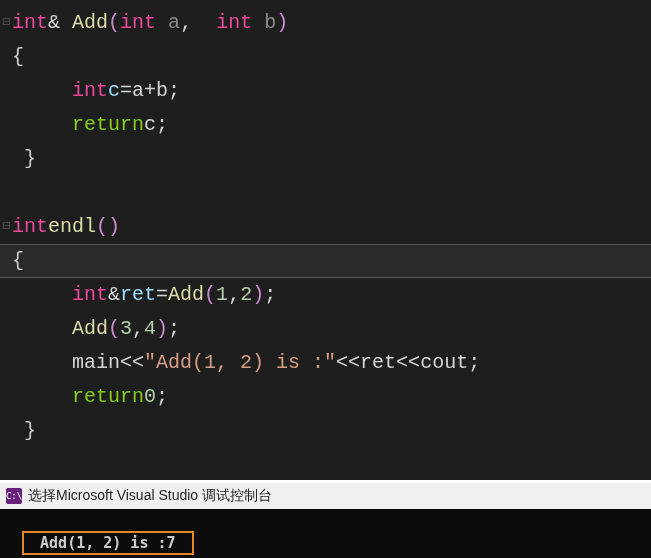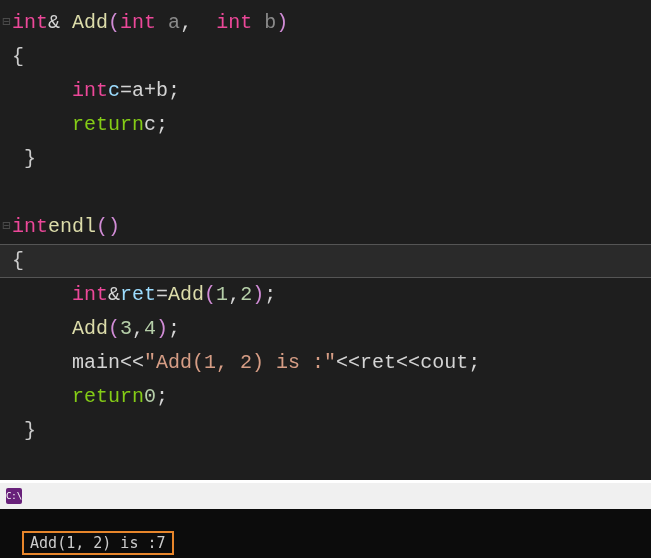--- a/index.html
+++ b/index.html
@@ -87,22 +87,23 @@
     font-family: 'NSimSun', 'SimSun', Consolas, monospace;
     font-size: 15px;
     height: 52px;
     padding: 4px 0 0 0;
     white-space: pre;
     position: relative;
   }
   .console-output {
     display: inline-block;
     border: 2px solid #e8862b;
-    padding: 1px 6px;
+    padding: 1px 16px;
     margin-left: 4px;
+    font-weight: bold;
   }
   .blank-strip {
     background: #fff;
     height: 3px;
   }
 </style>
 </head>
 <body>
 
 <div class="editor">
@@ -158,17 +159,18 @@
   <div class="line">
     <span class="gutter-mark"> </span><span class="indent-guide"> </span><span class="tk-brace2">}</span>
   </div>
 
 </div>
 
 <div class="blank-strip"></div>
 
 <div class="console-title">
   <span class="console-icon">C:\</span>
+  <span>选择Microsoft Visual Studio 调试控制台</span>
 </div>
 
 <div class="console-body">
   <span class="console-output">Add(1, 2) is :7</span>
 </div>
 
 </body></html>

